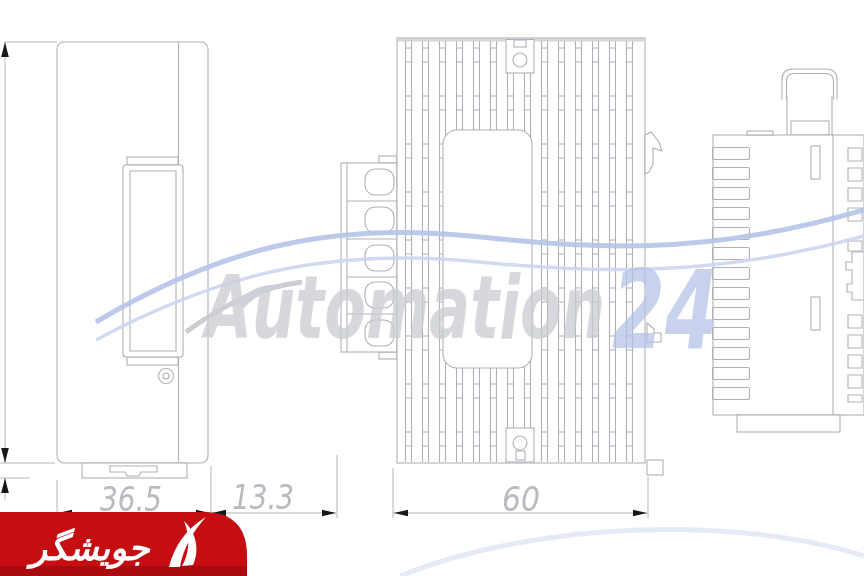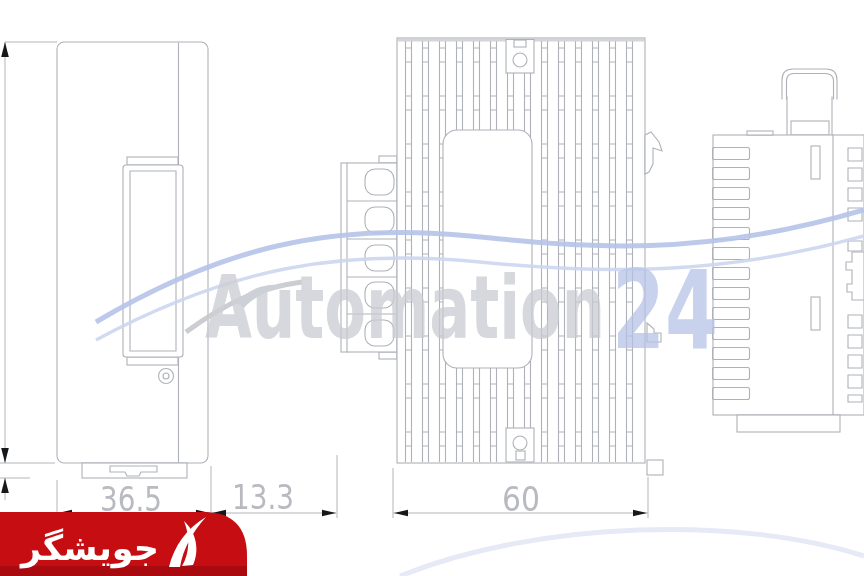--- a/index.html
+++ b/index.html
@@ -1,17 +1,17 @@
 <!DOCTYPE html>
 <html><head>
 <meta charset="utf-8">
 <style>
   html,body{margin:0;padding:0;background:#ffffff;}
   .stage{position:relative;width:864px;height:576px;background:#fff;overflow:hidden;
-         font-family:"DejaVu Sans",sans-serif;}
+         font-family:"DejaVu Sans",sans-serif;font-style:italic;}
   svg{display:block}
   .ln  {stroke:#aeb1b7;fill:none;stroke-width:1.1;stroke-linecap:square;}
   .lnw {stroke:#aeb1b7;fill:#ffffff;stroke-width:1.1;}
   .dimln{stroke:#b3b5ba;fill:none;stroke-width:1;}
   .arw {fill:#17181a;stroke:none;}
   .dim {font-family:"DejaVu Sans",sans-serif;fill:#b8bac0;}
   .wmtext{font-family:"DejaVu Sans",sans-serif;font-weight:bold;fill-opacity:.82;}
   .badge-text{font-family:"DejaVu Sans",sans-serif;font-weight:bold;}
 </style>
 </head>

